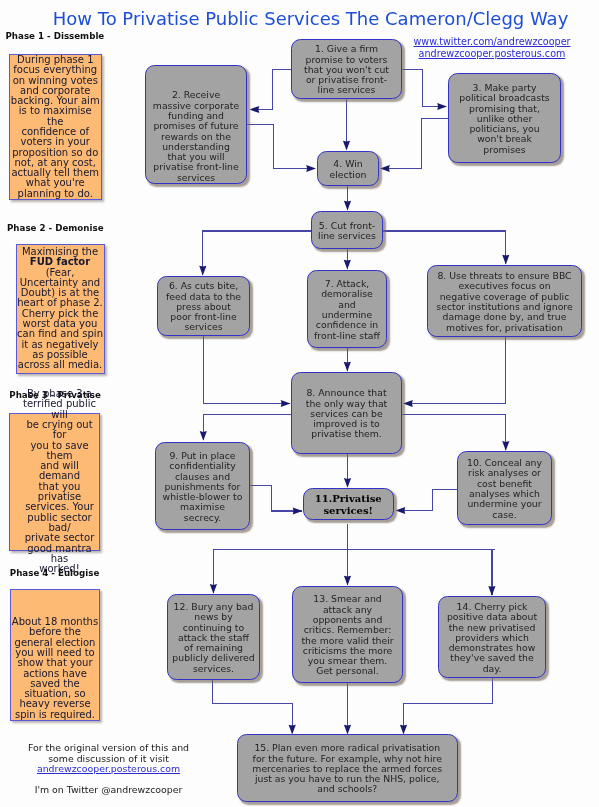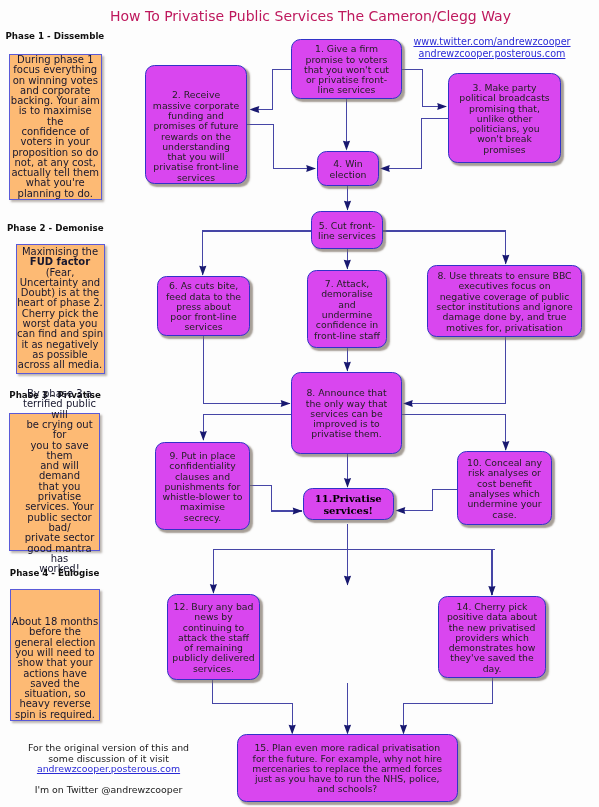--- a/index.html
+++ b/index.html
@@ -5,21 +5,21 @@
 <style>
   html,body{margin:0;padding:0;}
   body{
     width:599px;height:807px;overflow:hidden;background:#fdfdfd;
     font-family:"DejaVu Sans", sans-serif;
   }
   #page{position:relative;width:599px;height:807px;background:#fdfdfd;}
 
   #title{
     position:absolute;left:21px;top:8px;width:579px;text-align:center;
-    font-size:14px;color:#be185d;
+    font-size:18px;color:#1d4ed8;
   }
 
   .phase{
     position:absolute;font-size:8.7px;font-weight:bold;color:#111;
   }
 
   .note{
     position:absolute;
     background:#fdba74;
     border:1.8px solid #5a5ad8;
@@ -29,21 +29,21 @@
     line-height:10.3px;
     text-align:center;
     box-shadow:2px 2px 2px rgba(120,110,100,.5);
     display:flex;align-items:center;justify-content:center;
   }
   .note b{font-weight:bold;}
   .note>div,.box>div{width:100%;}
 
   .box{
     position:absolute;
-    background:#d946ef;
+    background:#a3a3a3;
     border:1.7px solid #3232c8;
     border-radius:9.5px;
     box-sizing:border-box;
     color:#1f1f1f;
     font-size:9.3px;
     line-height:10.3px;
     text-align:center;
     display:flex;align-items:center;justify-content:center;
     box-shadow:2.2px 2.2px 1.6px rgba(120,108,96,.65);
     padding-top:2px;
@@ -177,20 +177,23 @@
     </div>
   <div class="box" style="left:457px;top:451px;width:95px;height:74px;">
       <div>10. Conceal any<br>risk analyses or<br>cost benefit<br>analyses which<br>undermine your<br>case.</div>
     </div>
   <div class="box hero" style="left:302.5px;top:488px;width:91.5px;height:32px;">
       <div>11.Privatise<br>services!</div>
     </div>
   <div class="box" style="left:167px;top:594px;width:93px;height:86px;">
       <div>12. Bury any bad<br>news by<br>continuing to<br>attack the staff<br>of remaining<br>publicly delivered<br>services.</div>
     </div>
+  <div class="box" style="left:292px;top:586px;width:111px;height:97px;">
+      <div>13. Smear and<br>attack any<br>opponents and<br>critics. Remember:<br>the more valid their<br>criticisms the more<br>you smear them.<br>Get personal.</div>
+    </div>
   <div class="box" style="left:438px;top:596px;width:108px;height:82px;">
       <div>14. Cherry pick<br>positive data about<br>the new privatised<br>providers which<br>demonstrates how<br>they've saved the<br>day.</div>
     </div>
   <div class="box" style="left:237px;top:734px;width:220.5px;height:68px;">
       <div>15. Plan even more radical privatisation<br>for the future. For example, why not hire<br>mercenaries to replace the armed forces<br>just as you have to run the NHS, police,<br>and schools?</div>
     </div>
 
   <div class="foot" style="left:3px;top:743px;width:211px;">
     <span>For the original version of this and</span><br>
     <span>some discussion of it visit</span><br>

